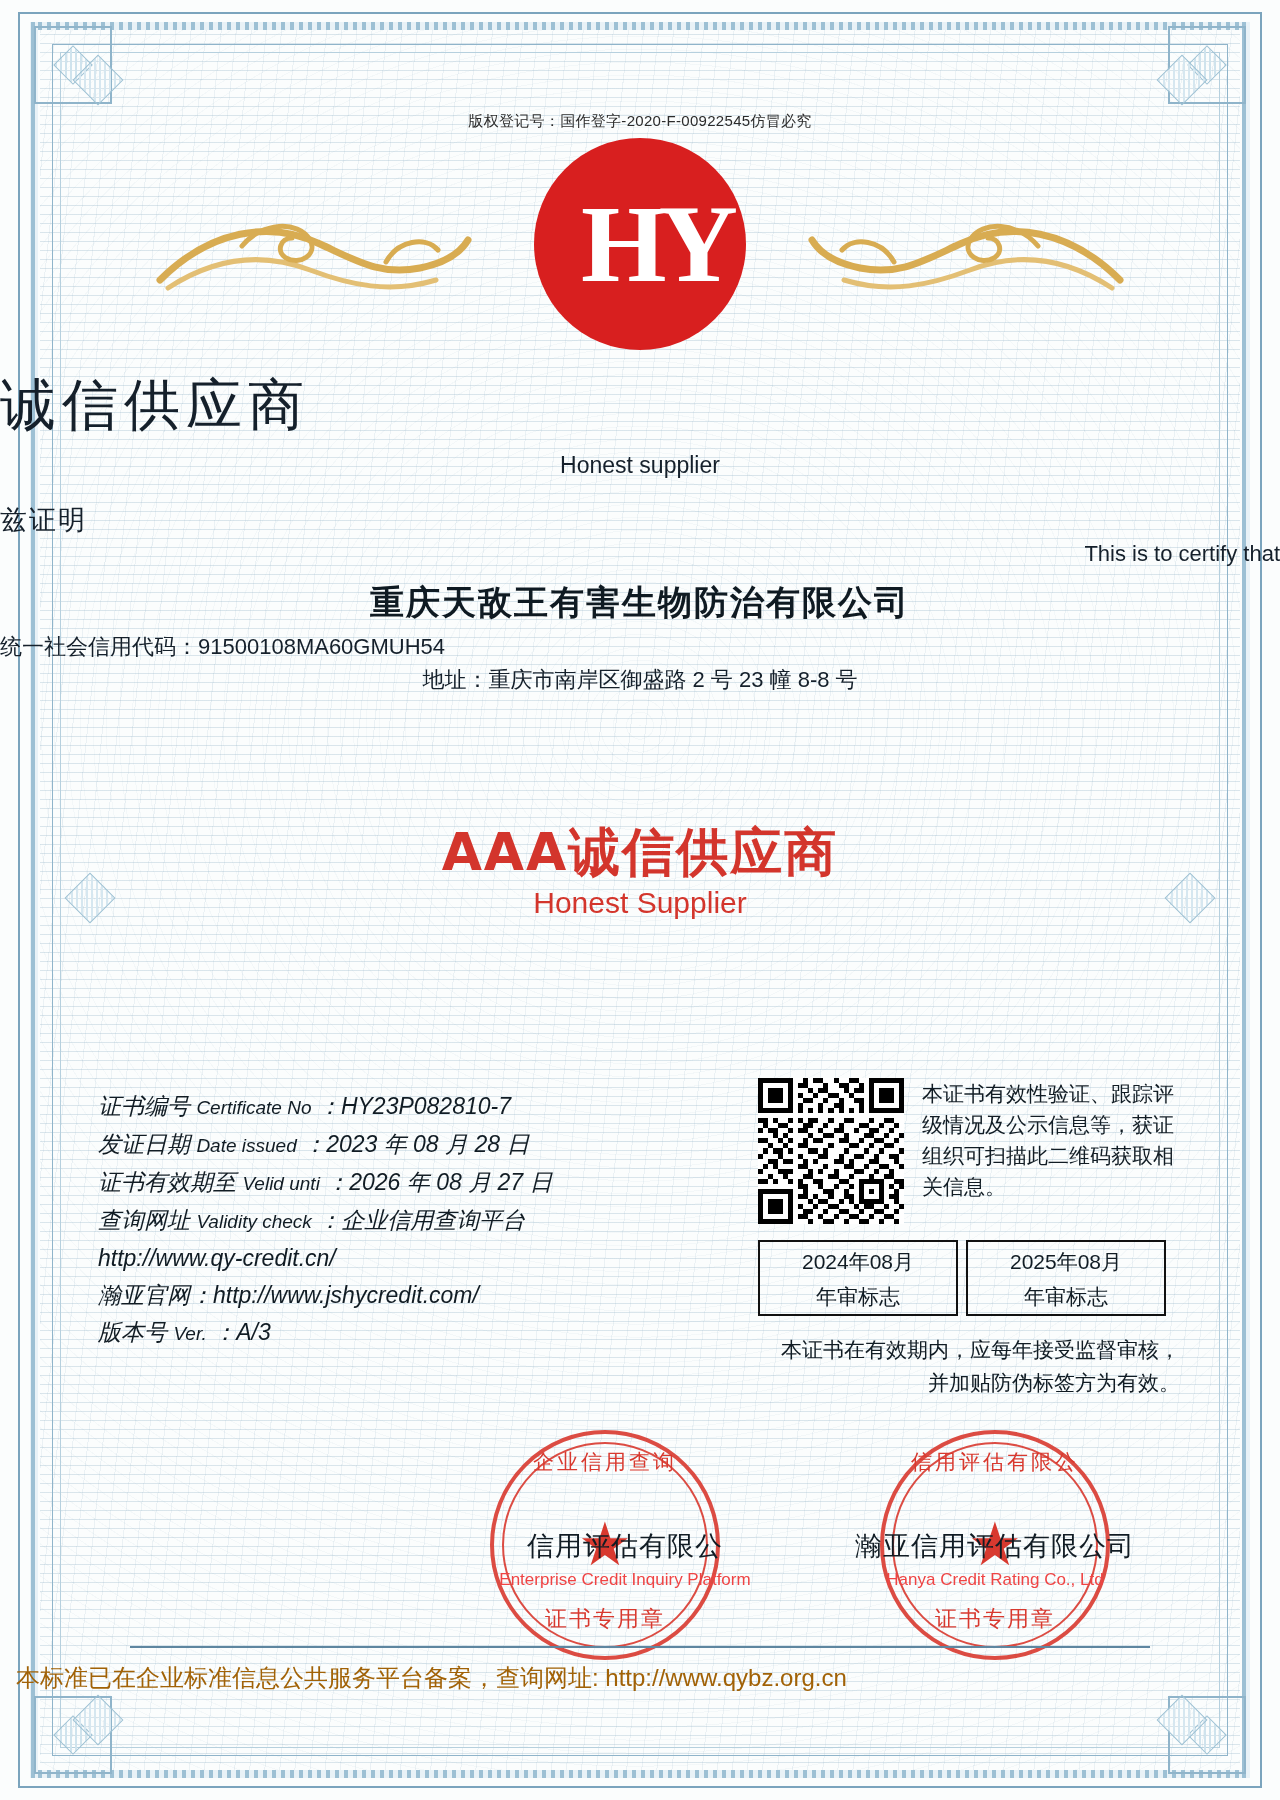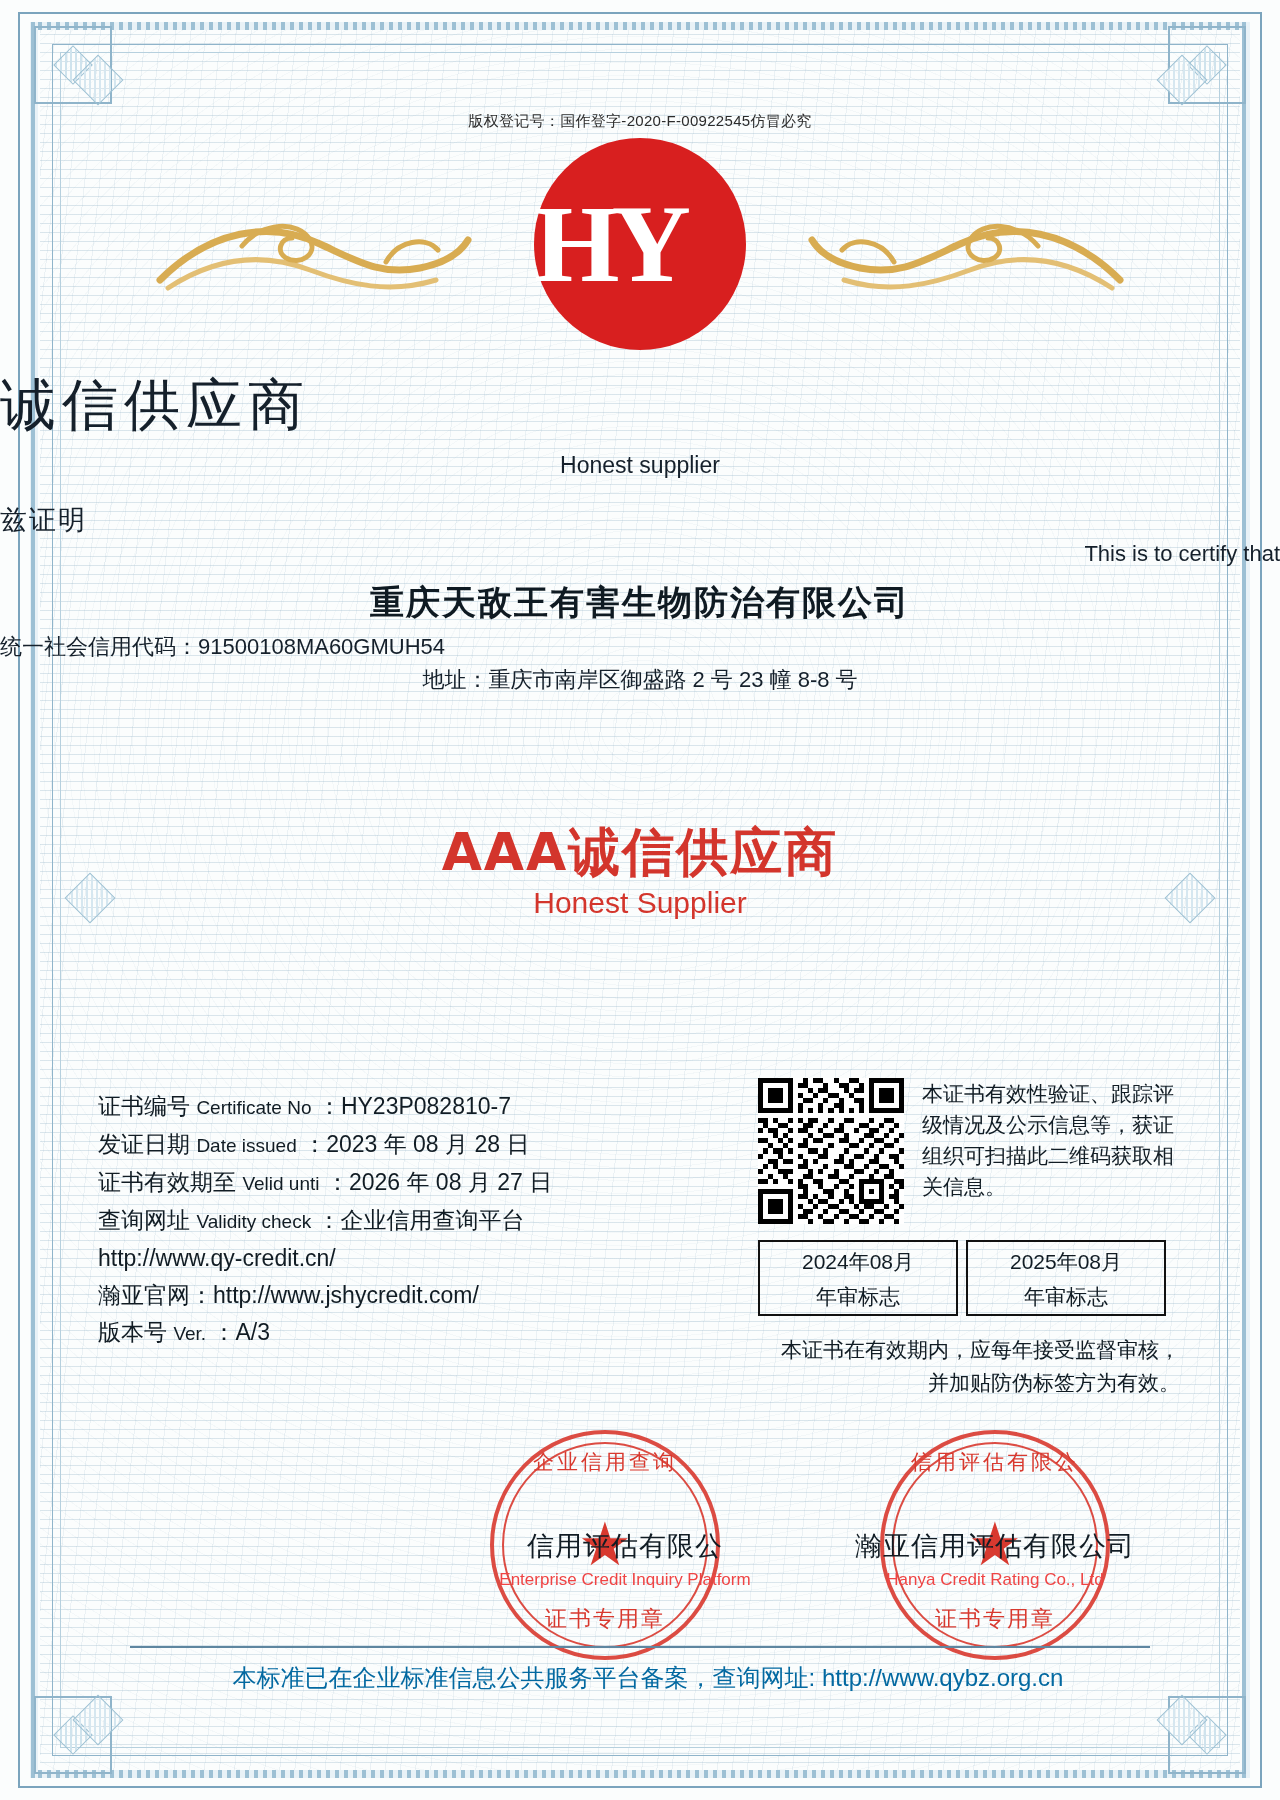--- a/index.html
+++ b/index.html
@@ -156,21 +156,21 @@
   }
   .logo-circle {
     position: absolute; inset: 0;
     border-radius: 50%;
     background: #d81f1f;
   }
   .logo-mark {
     position: absolute;
     left: 0; right: 16px; top: 50%;
     transform: translateY(-50%);
-    text-align: left;
+    text-align: right;
     color: #ffffff;
     font-size: 110px;
     font-weight: bold;
     letter-spacing: -8px;
     font-family: "Liberation Serif", serif;
   }
 
   
   .flourish {
     position: absolute;
@@ -267,20 +267,21 @@
 
   
   .details {
     position: absolute;
     left: 98px;
     top: 1088px;
     width: 560px;
     color: #111c24;
     font-size: 23px;
     line-height: 37px;
+    font-style: italic;
   }
   .details .row { white-space: nowrap; }
   .details .lbl-cn { font-size: 23px; }
   .details .lbl-en { font-size: 19px; }
   .url-line { font-size: 23px; }
 
   
   .qr {
     position: absolute;
     left: 758px;
@@ -403,23 +404,23 @@
   .footer-rule {
     position: absolute;
     left: 130px; right: 130px;
     top: 1646px;
     border-top: 2px solid #5e86a0;
   }
   .footer-text {
     position: absolute;
     left: 16px; right: 0;
     top: 1662px;
-    text-align: center;
+    text-align: left;
     font-size: 24px;
-    color: #0369a1;
+    color: #a16207;
   }
 </style>
 </head>
 <body>
 
 <div id="cert">
 
   <div class="bg-waves"></div>
   <div class="bg-waves2"></div>
   <div class="bg-waves3"></div>

